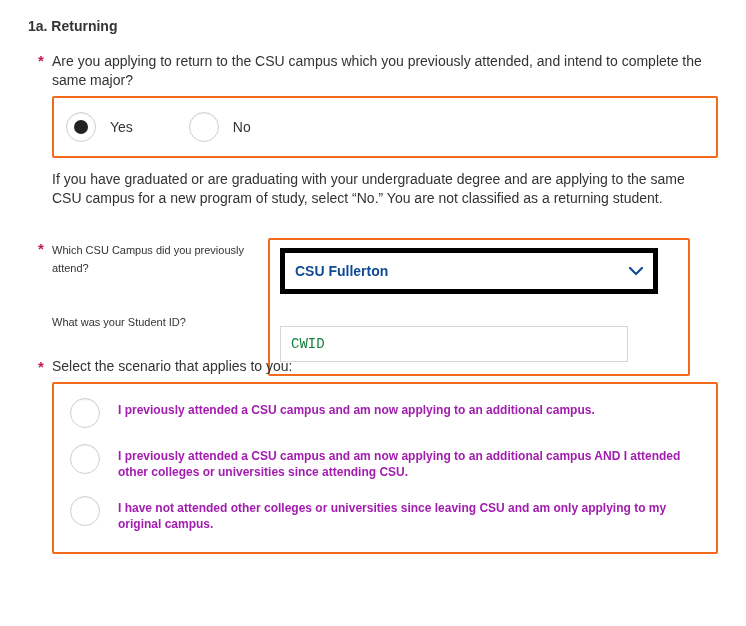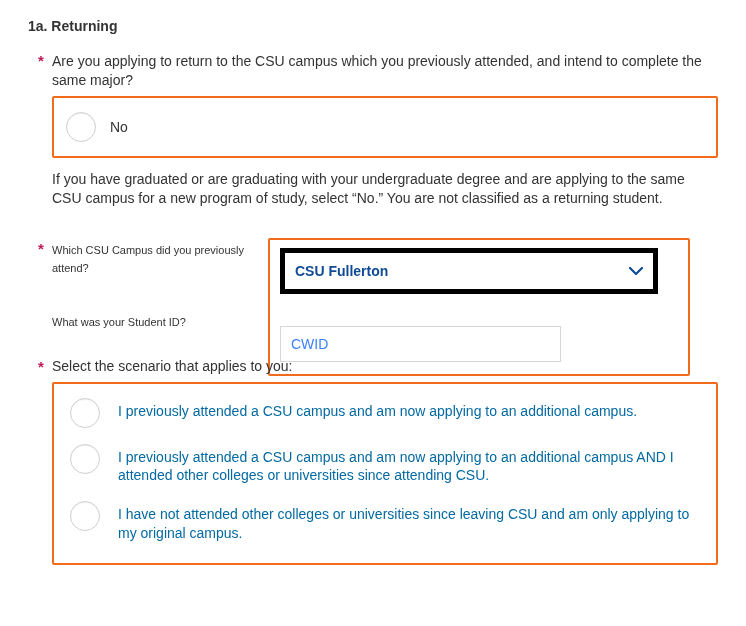--- a/index.html
+++ b/index.html
@@ -128,27 +128,28 @@
     color: #0f4a95;
     font-weight: 700;
     font-size: 14px;
   }
   .caret {
     color: #0f4a95;
     font-size: 16px;
     font-weight: 700;
   }
   .text-input {
-    width: 281px;
+    width: 348px;
     height: 36px;
     border: 1px solid #d6d6d6;
     padding: 0 10px;
     box-sizing: border-box;
     font-size: 14px;
-    color: #3b82f6;
+    color: #15803d;
+    font-family: Liberation Mono, monospace;
   }
   .spacer-16 { height: 16px; }
   .scenario-head {
     position: relative;
     font-size: 14px;
     color: #333333;
     margin-top: 28px;
     margin-bottom: 8px;
     padding-left: 0;
   }
@@ -166,41 +167,46 @@
     margin-bottom: 16px;
     cursor: pointer;
   }
   .opt-row:last-child {
     margin-bottom: 6px;
   }
   .opt-row .radio {
     margin-top: 0px;
   }
   .opt-text {
-    font-size: 14px;
-    line-height: 1.35;
-    color: #0369a1;
+    font-size: 12px;
+    line-height: 1.35;
+    color: #a21caf;
     padding-top: 4px;
+    font-weight: bold;
   }
 </style>
 </head>
 <body>
 
 <div class="page">
 
   <div class="section-heading">1a. Returning</div>
 
   <div class="indent">
     <div class="req-row">
       <span class="asterisk">*</span>
       <span class="question-text">Are you applying to return to the CSU campus which you previously attended, and intend to complete the same major?</span>
     </div>
 
     <div class="highlight-box box1">
       <div class="radio-row">
+        <div class="radio-opt">
+          <span class="radio selected"></span>
+          <span>Yes</span>
+        </div>
         <div class="radio-opt">
           <span class="radio"></span>
           <span>No</span>
         </div>
       </div>
     </div>
 
     <div class="helper">If you have graduated or are graduating with your undergraduate degree and are applying to the same CSU campus for a new program of study, select “No.” You are not classified as a returning student.</div>
 
     <div class="spacer-16"></div>

